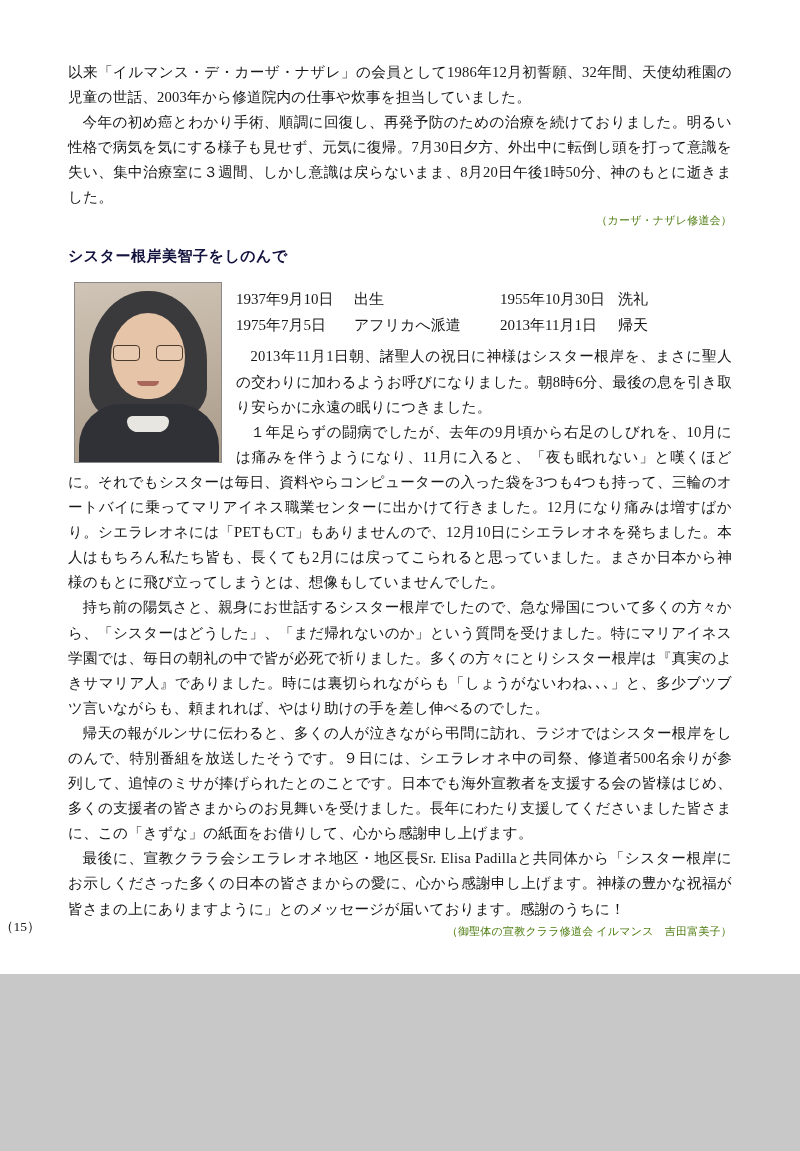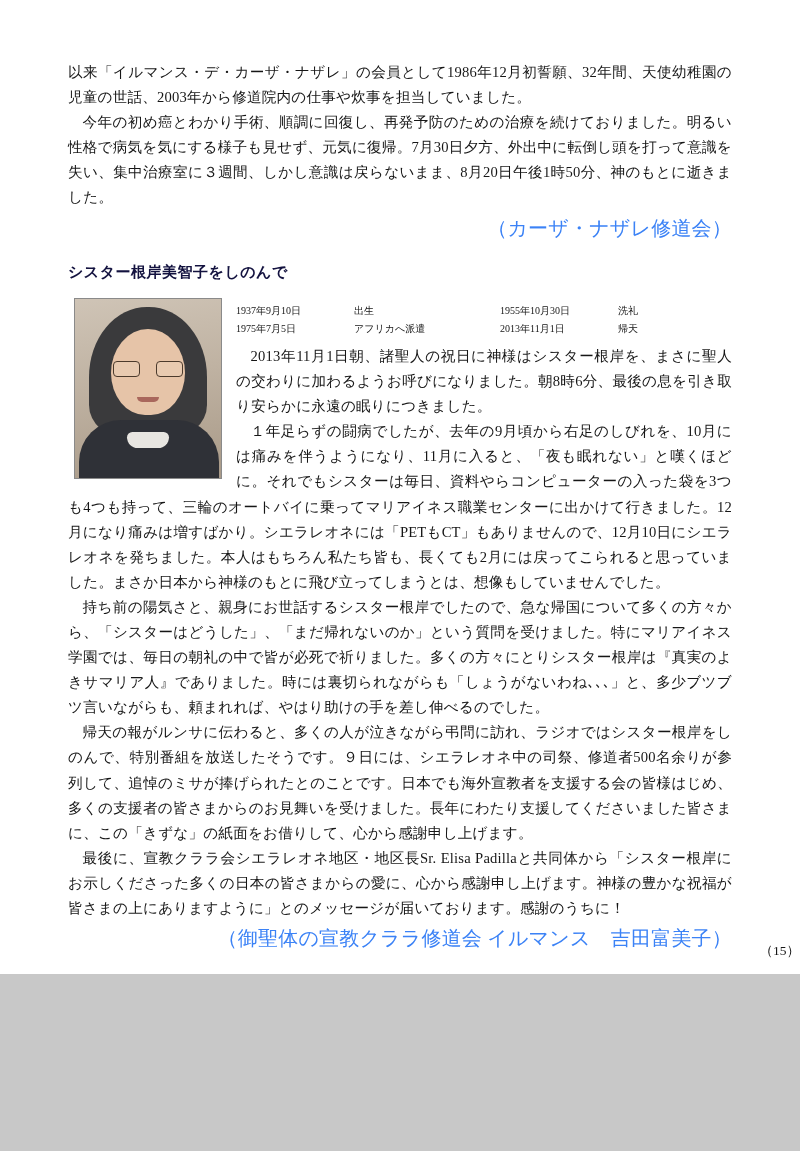--- a/index.html
+++ b/index.html
@@ -31,23 +31,23 @@
     color: #161616;
     text-align: justify;
     text-justify: inter-ideograph;
     letter-spacing: 0.2px;
   }
   p.indent {
     text-indent: 1em;
   }
   .right {
     text-align: right;
-    font-size: 20px;
+    font-size: 11px;
     line-height: 1.72;
-    color: #3b82f6;
+    color: #4d7c0f;
     margin: 0;
     letter-spacing: 0.2px;
   }
   h2.heading {
     font-size: 15px;
     font-weight: bold;
     color: #13123f;
     margin: 18px 0 12px 0;
     letter-spacing: 0.5px;
   }
@@ -134,40 +134,40 @@
     left: 52px;
     bottom: 30px;
     width: 42px;
     height: 16px;
     background: #e8e6e1;
     border-radius: 6px 6px 12px 12px;
   }
   table.dates {
     border-collapse: collapse;
     margin: 8px 0 6px 0;
-    font-size: 10px;
+    font-size: 15px;
     color: #161616;
     line-height: 1.6;
   }
   table.dates td {
     padding: 1px 0;
     white-space: nowrap;
     vertical-align: top;
   }
   td.c1 { width: 118px; }
   td.c2 { width: 146px; }
   td.c3 { width: 118px; }
   td.c4 { width: 90px; }
   .clear { clear: both; }
   .footer {
     position: absolute;
     left: 0;
-    bottom: 14px;
+    bottom: 38px;
     width: 800px;
-    text-align: right;
+    text-align: left;
     font-size: 13.5px;
     color: #161616;
   }
 </style>
 </head>
 <body>
 
 <div class="page">
   <div class="content">
 

